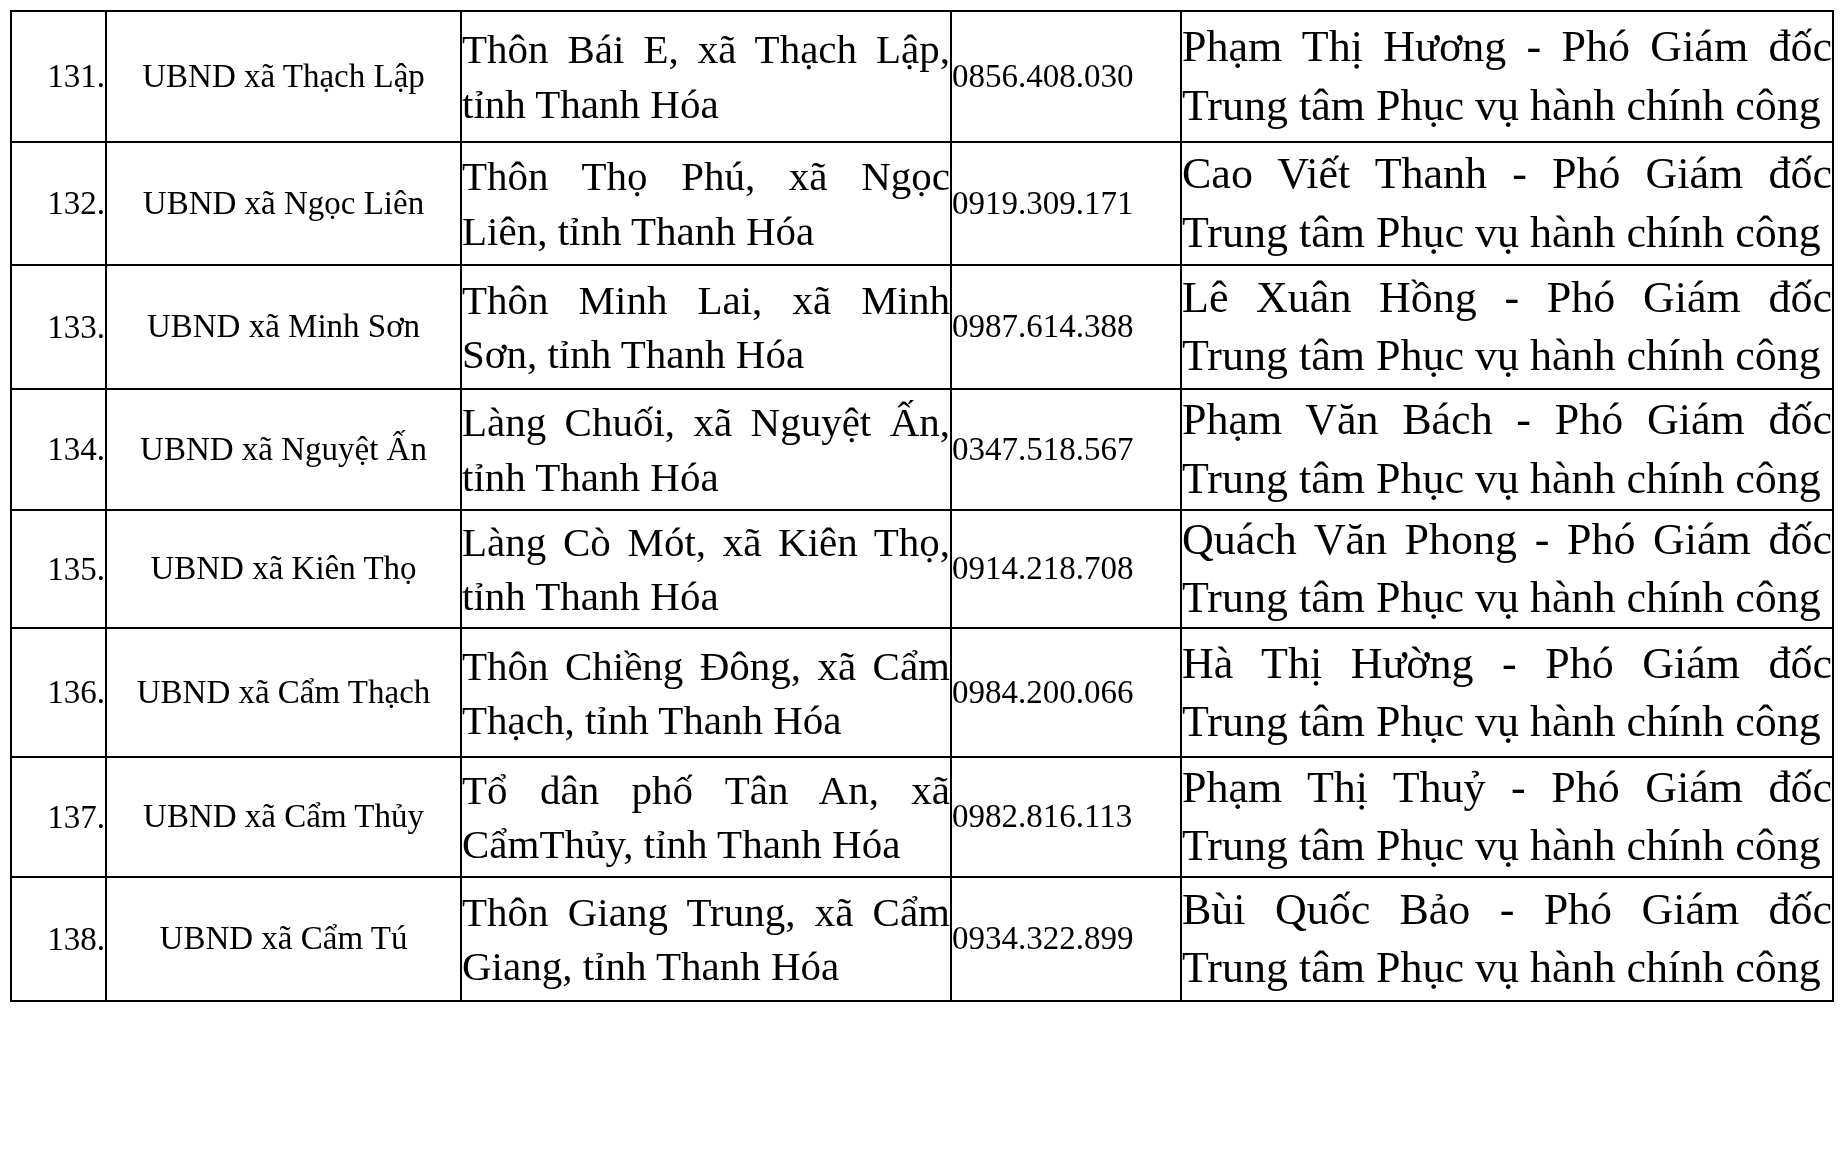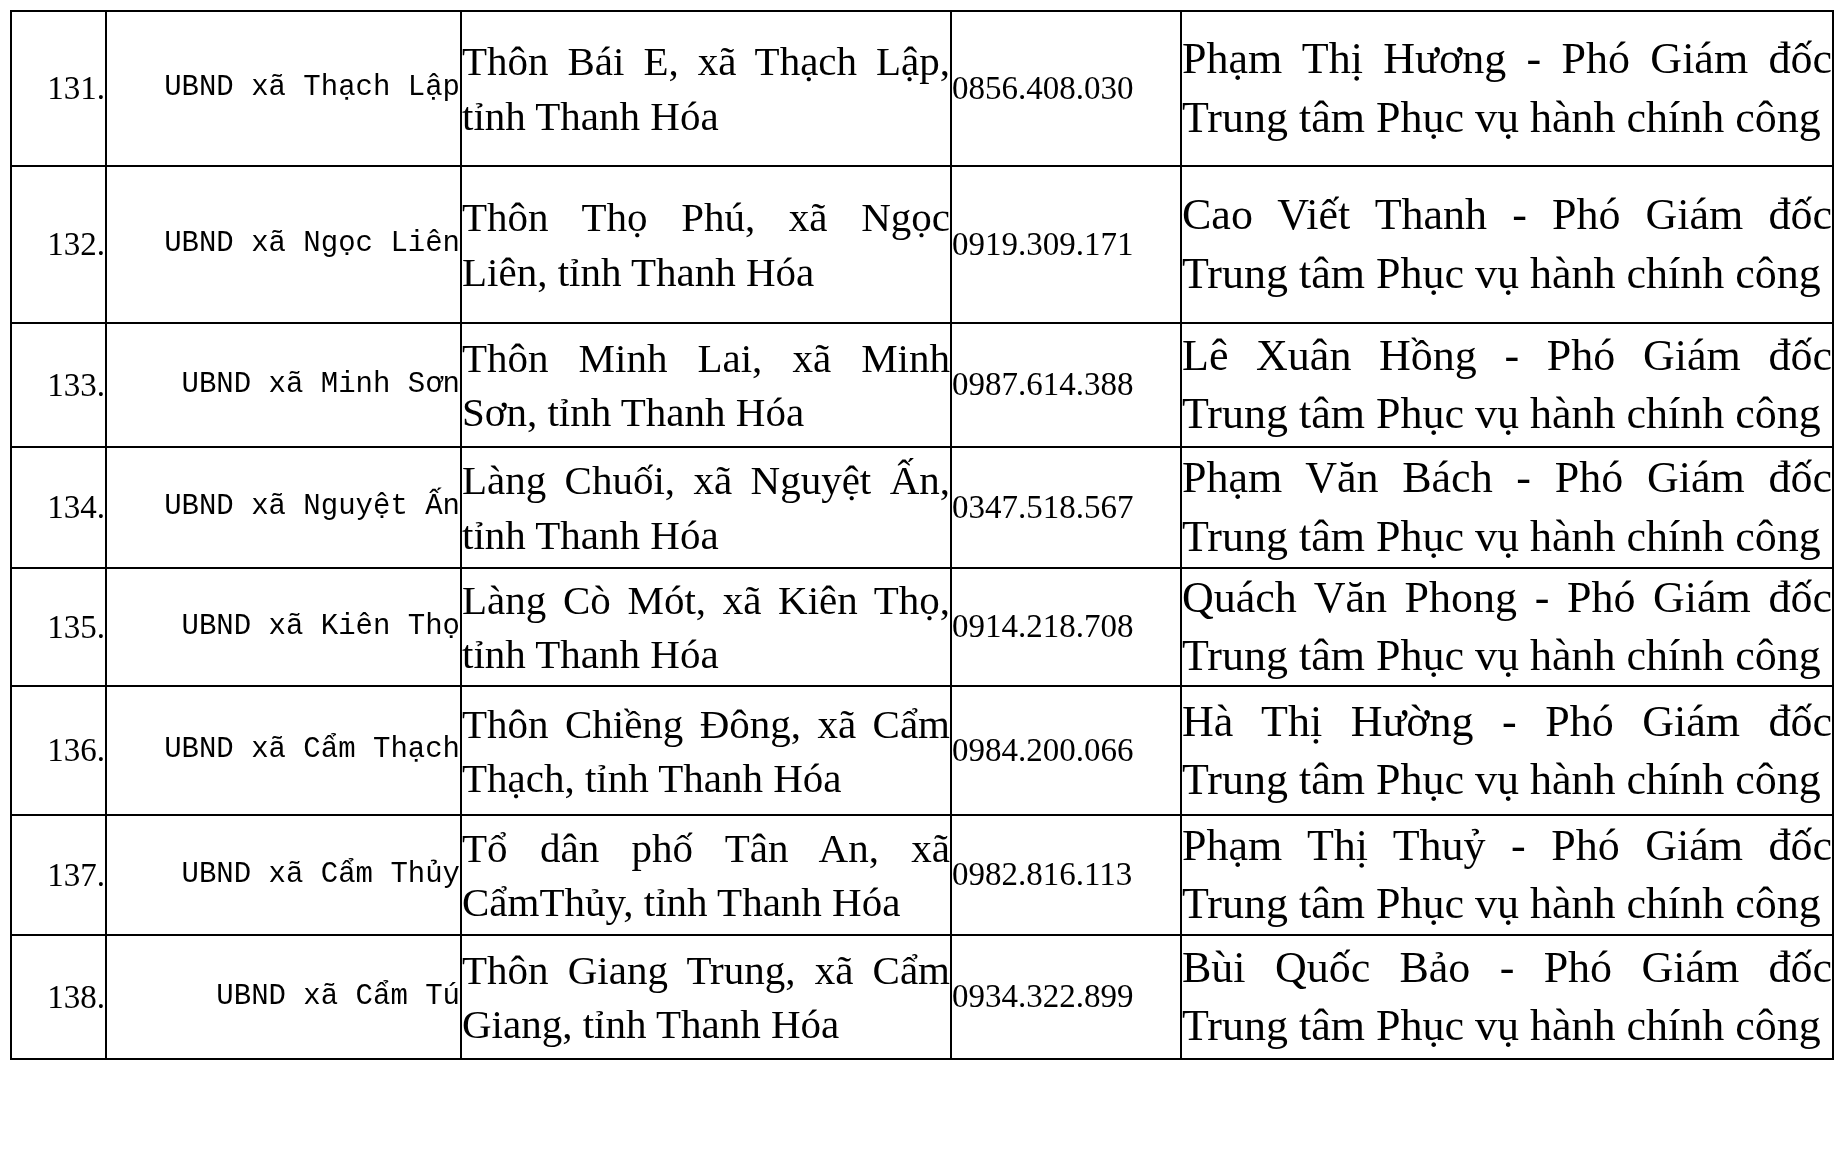--- a/index.html
+++ b/index.html
@@ -55,26 +55,25 @@
   .cell-idx {
     text-align: right;
     padding-right: 0px;
     font-size: 33px;
     line-height: 1.18;
     white-space: nowrap;
     overflow: hidden;
   }
 
   .cell-org {
-    text-align: right;
+    text-align: center;
     padding-left: 14px;
     padding-right: 6px;
-    font-size: 29px;
+    font-size: 33px;
     line-height: 1.2;
-    font-family: Liberation Mono, monospace;
   }
 
   .cell-addr {
     text-align: justify;
     text-align-last: left;
     padding-left: 18px;
     padding-right: 14px;
     font-size: 41px;
     line-height: 1.32;
     hyphens: none;
@@ -111,32 +110,32 @@
   <div class="table-wrap">
     <table class="doc-table">
       <colgroup>
         <col class="col-idx">
         <col class="col-org">
         <col class="col-addr">
         <col class="col-phone">
         <col class="col-name">
       </colgroup>
       <tbody id="table-body">
-          <tr style="height: 155px; padding-left: 30px;">
+          <tr style="height: 131px; padding-left: 30px;">
             <td class="cell-idx"><span class="">131.</span></td>
             <td class="cell-org"><span class="">UBND xã Thạch Lập</span></td>
             <td class="cell-addr">
               <span class="just-block">Thôn Bái E, xã Thạch Lập, tỉnh Thanh Hóa</span>
             </td>
             <td class="cell-phone"><span class="">0856.408.030</span></td>
             <td class="cell-name">
               <span class="just-block">Phạm Thị Hương - Phó Giám đốc Trung tâm Phục vụ hành chính công</span>
             </td>
           </tr>
-          <tr style="height: 157px;">
+          <tr style="height: 123px;">
             <td class="cell-idx"><span class="">132.</span></td>
             <td class="cell-org"><span class="">UBND xã Ngọc Liên</span></td>
             <td class="cell-addr">
               <span class="just-block">Thôn Thọ Phú, xã Ngọc Liên, tỉnh Thanh Hóa</span>
             </td>
             <td class="cell-phone"><span class="">0919.309.171</span></td>
             <td class="cell-name">
               <span class="just-block">Cao Viết Thanh - Phó Giám đốc Trung tâm Phục vụ hành chính công</span>
             </td>
           </tr>

